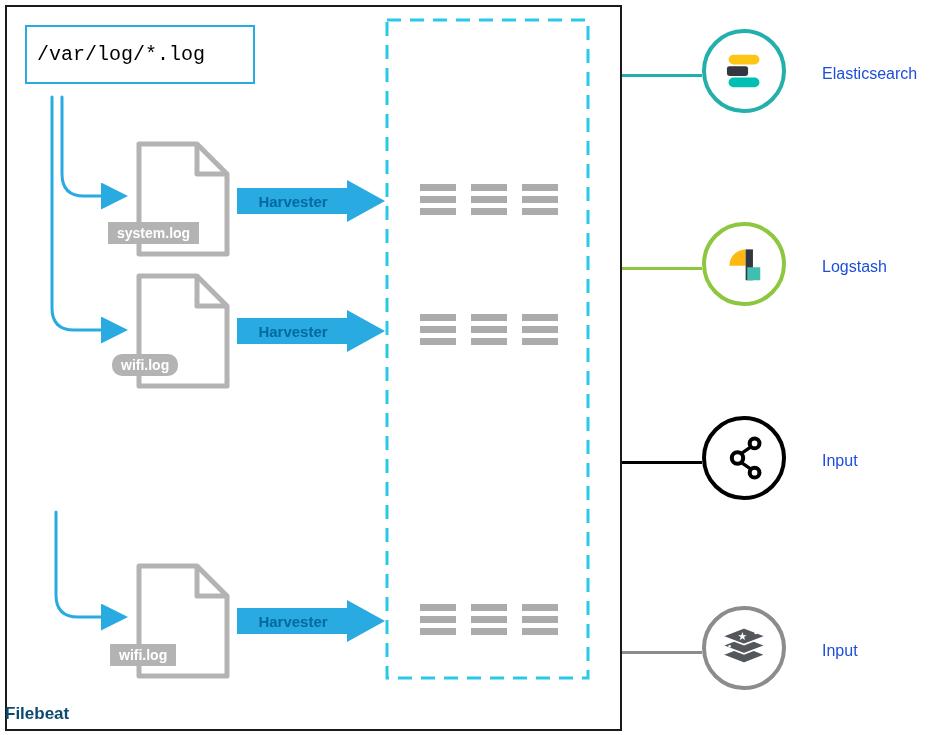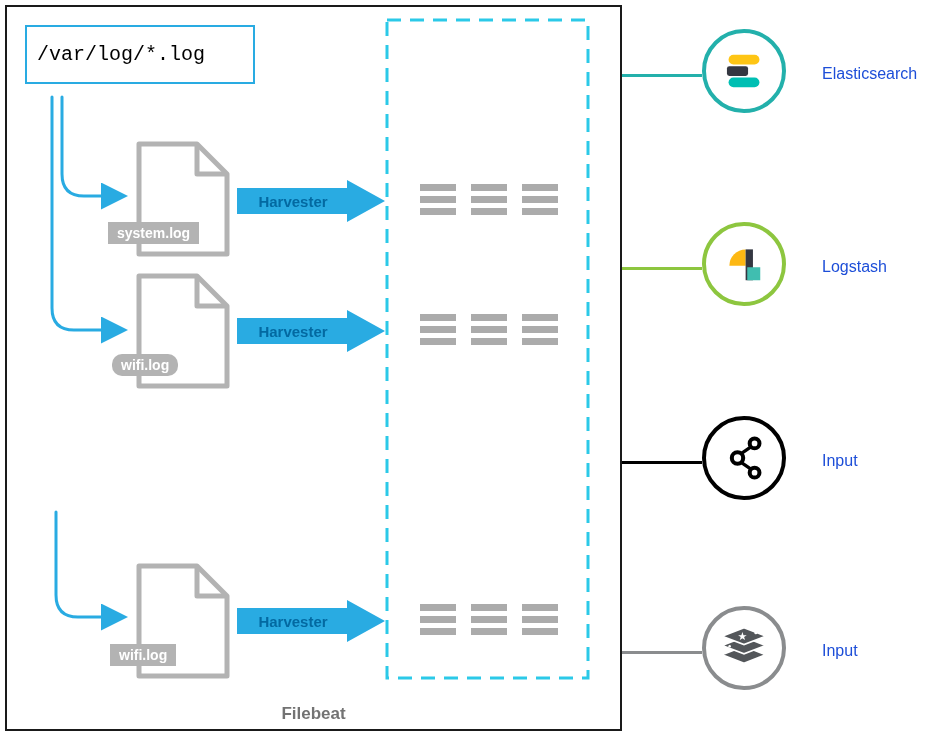--- a/index.html
+++ b/index.html
@@ -1,21 +1,21 @@
 <!DOCTYPE html>
 <html><head>
 <meta charset="utf-8">
 <style>
   html,body { margin:0; padding:0; background:#fff; }
   body { font-family:"Liberation Sans",sans-serif; }
   .canvas { position:relative; width:940px; height:735px; background:#fff; overflow:hidden; }
   .abs { position:absolute; box-sizing:border-box; }
 
   .filebeat-box { border:2px solid #1a1a1a; background:transparent; }
-  .filebeat-label { font-weight:bold; font-size:17px; color:#737373; text-align:center; }
+  .filebeat-label { font-weight:bold; font-size:17px; color:#0c4a6e; }
 
   .input-box { border:2px solid #29ABE2; background:#fff; }
   .input-header { background:#29ABE2; color:#fff; font-weight:bold; font-size:16px; padding:7px 12px; }
   .input-path { font-family:"Liberation Mono","DejaVu Sans Mono",monospace; font-size:20px; color:#000; padding:16px 10px; }
 
   .file-badge { background:#B3B3B3; color:#fff; font-weight:bold; font-size:14px; padding:3px 9px; white-space:nowrap; }
 
   .spooler-title { font-weight:bold; font-size:17px; color:#000; text-align:center; }
 
   .bar-group { display:flex; gap:15px; }

